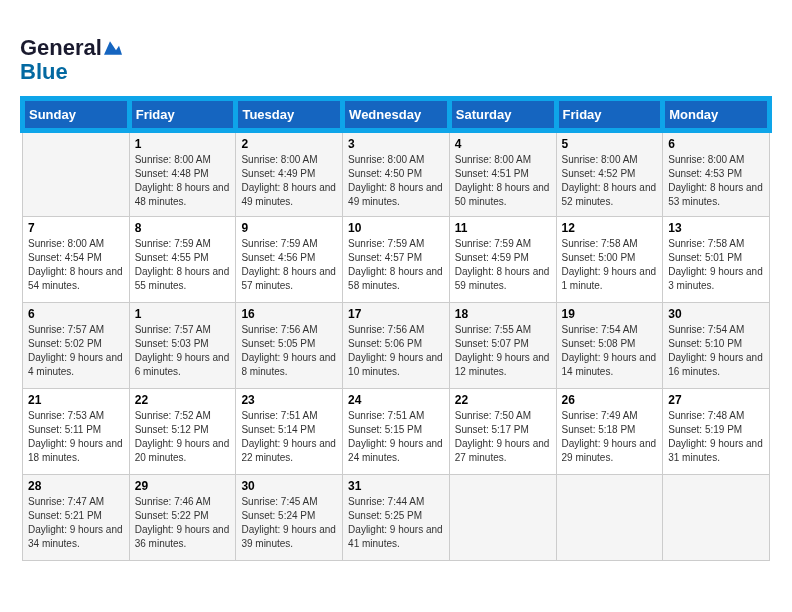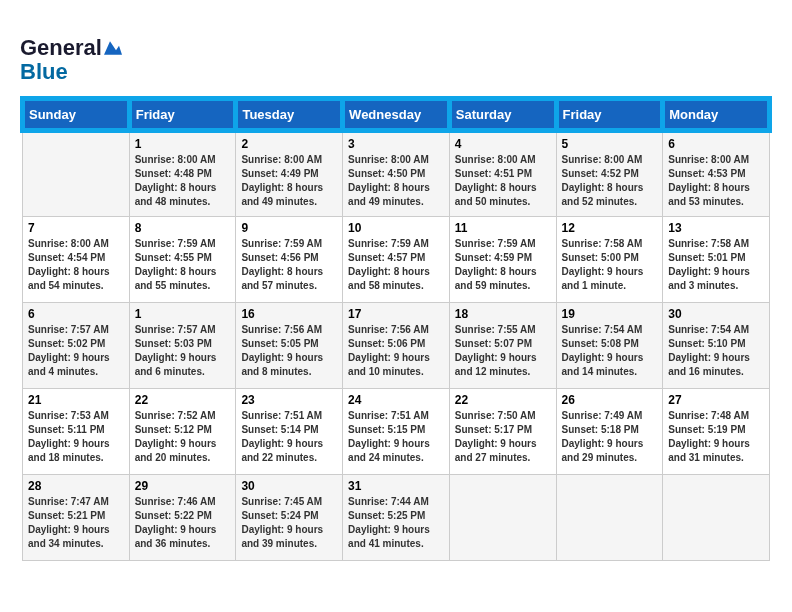--- a/index.html
+++ b/index.html
@@ -79,21 +79,20 @@
     .day-number {
       font-weight: bold;
       font-size: 12px;
       display: block;
       margin-bottom: 2px;
     }
     .day-info {
       font-size: 10px;
       color: #333;
       line-height: 1.4;
-      font-weight: bold;
     }
   </style>
 </head>
 <body>
 
 <div class="container">
   <div class="header">
     <div class="logo">
       <div>
         <div style="display:flex;align-items:center;margin-top:16px;">

